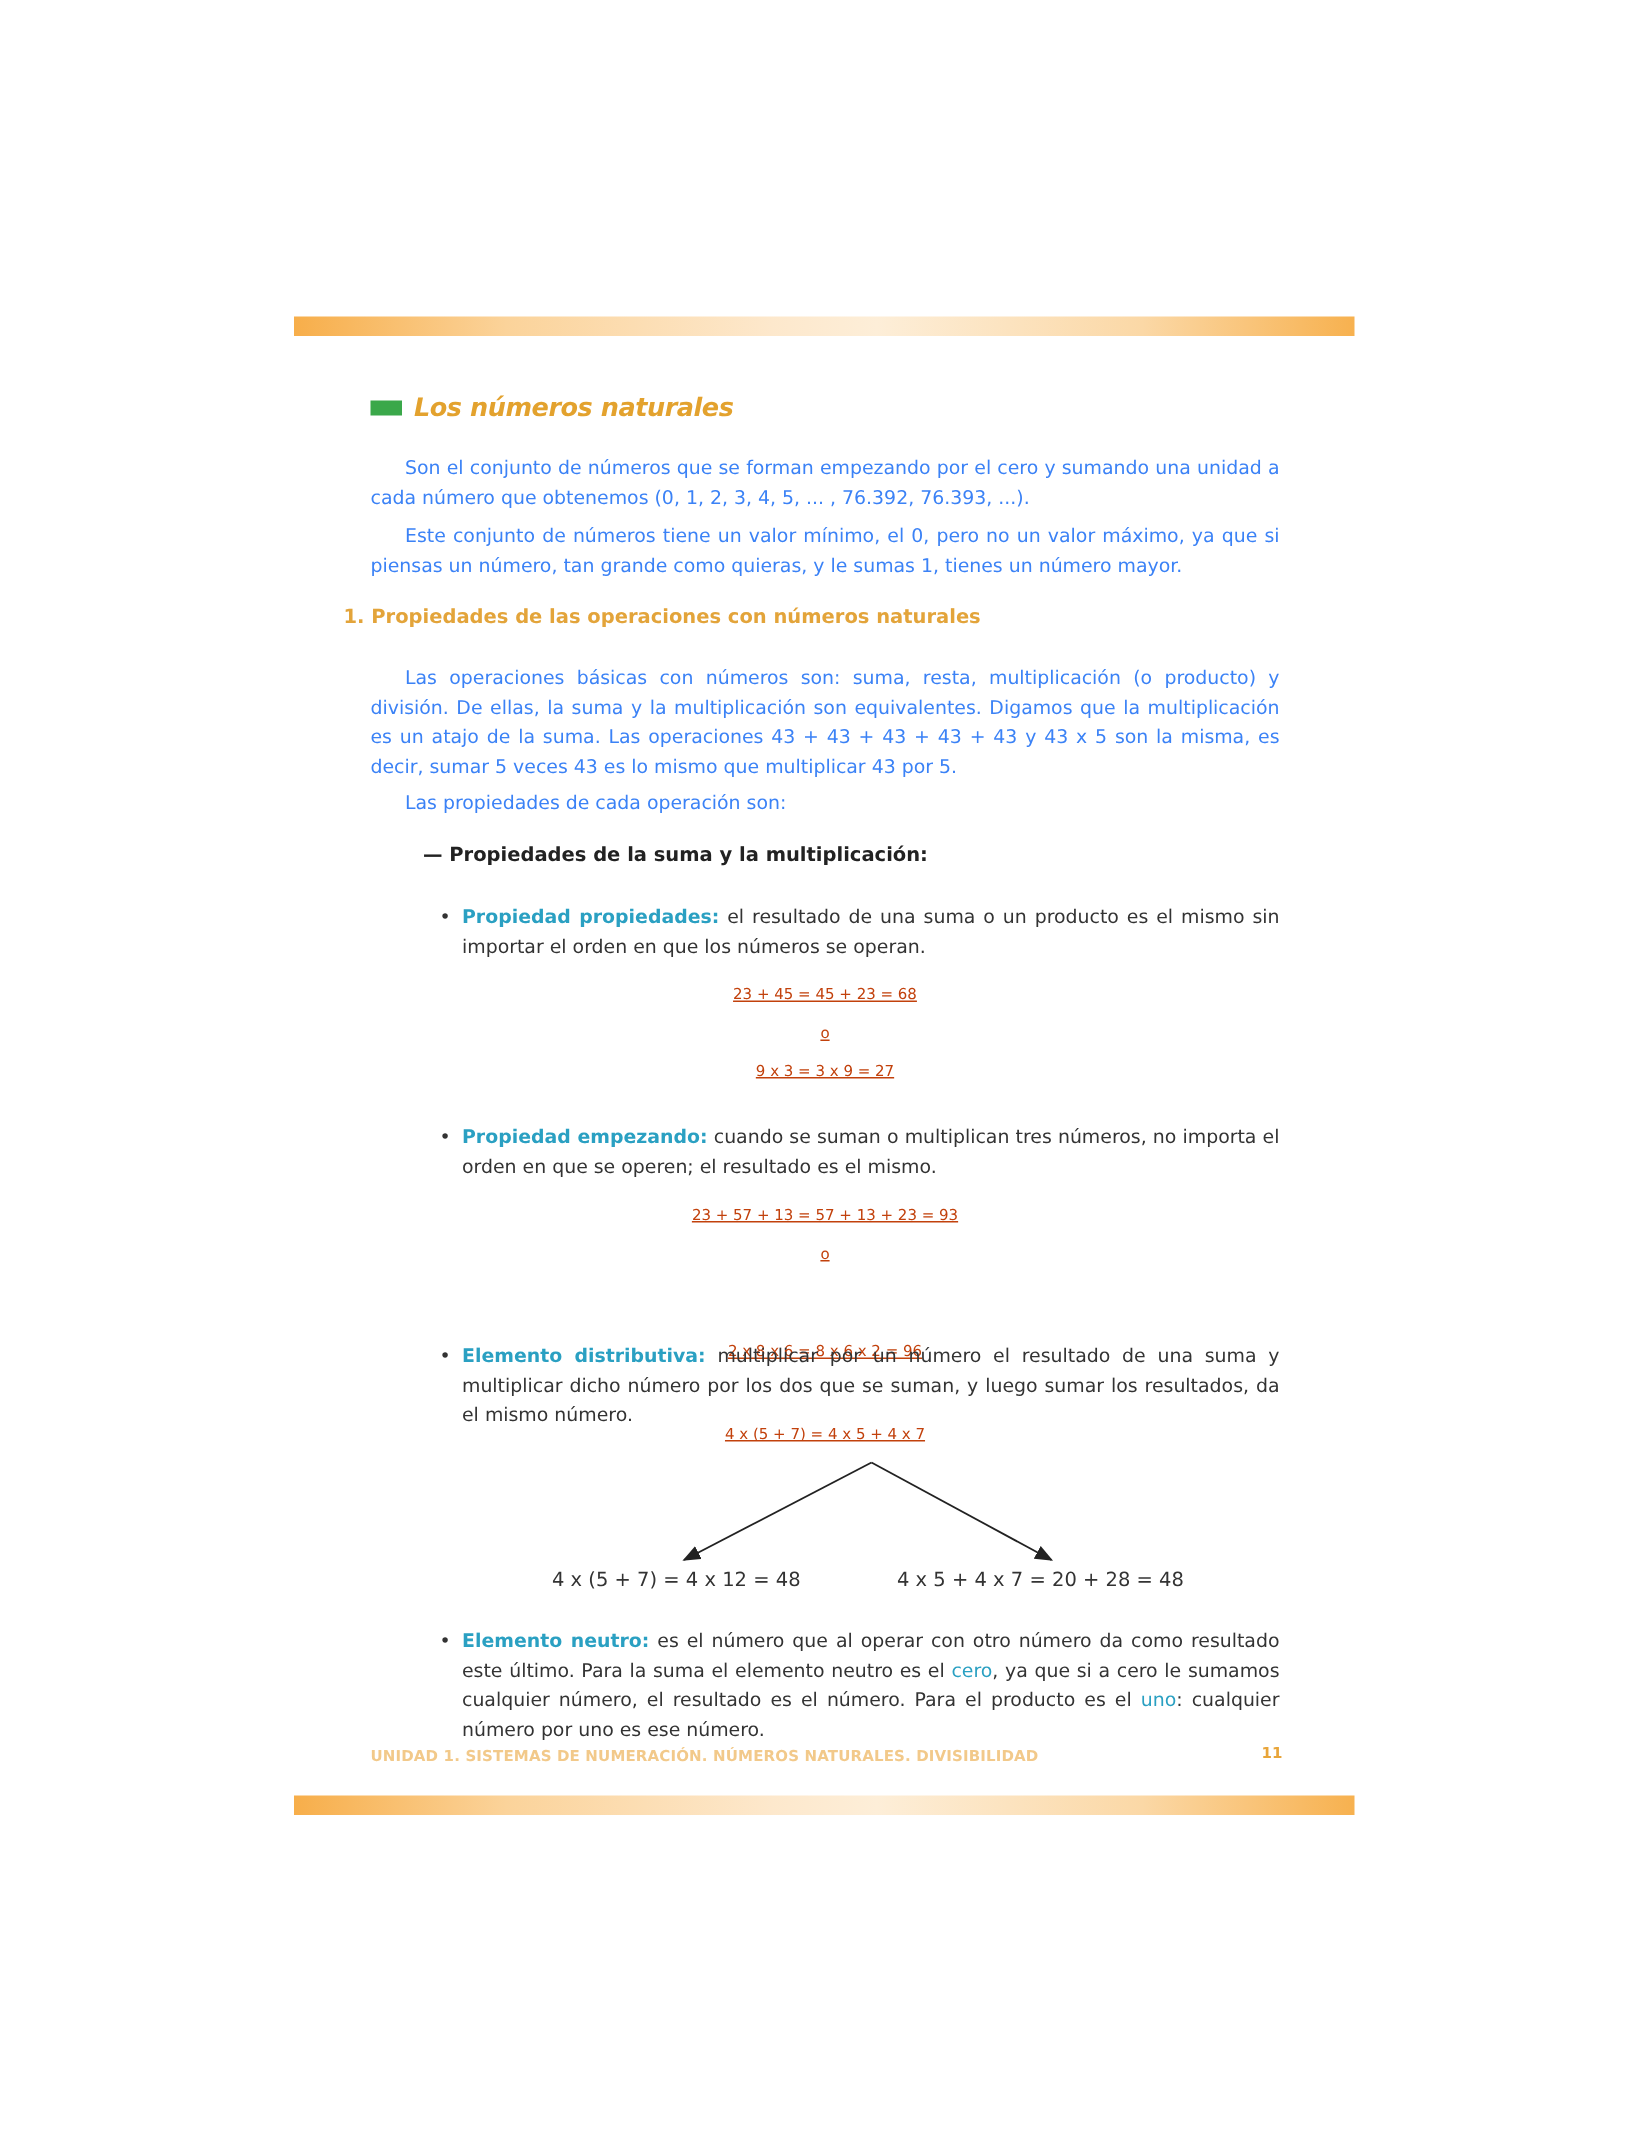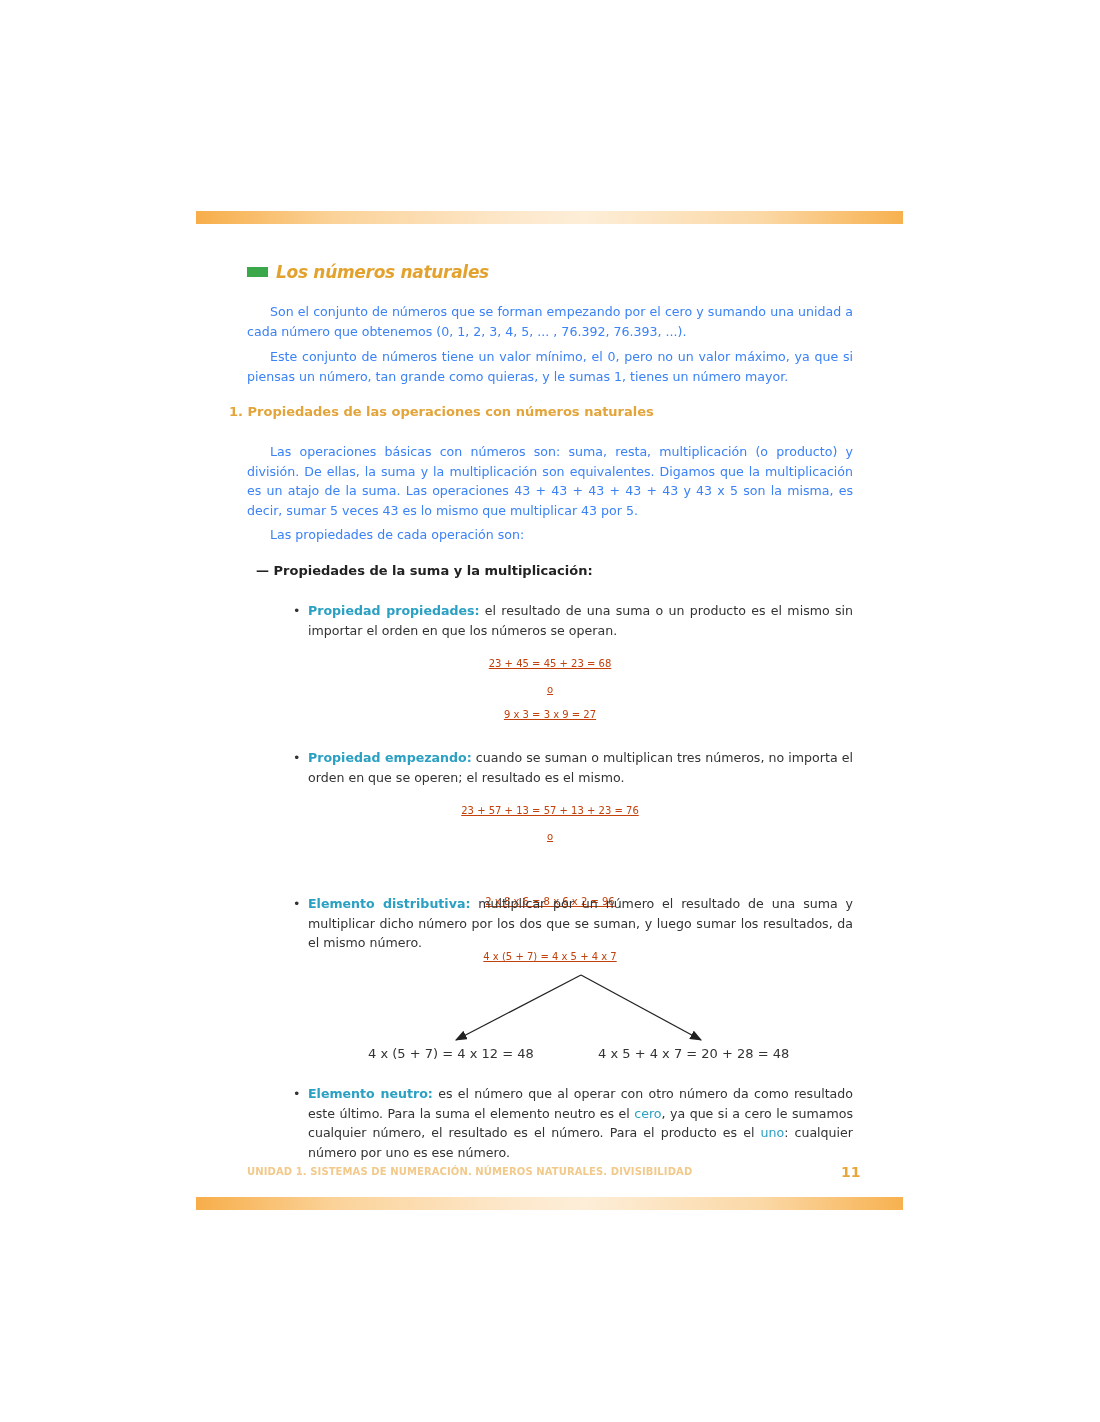--- a/index.html
+++ b/index.html
@@ -60,21 +60,21 @@
       position: absolute;
       left: 229px;
       top: 404px;
       font-size: 13px;
       font-weight: bold;
       color: #e3a43a;
       margin: 0;
     }
     .sub-heading {
       position: absolute;
-      left: 256px;
+      left: 282px;
       top: 563px;
       font-size: 13px;
       font-weight: bold;
       color: #222;
       margin: 0;
     }
     .bullet {
       position: absolute;
       left: 293px;
       width: 560px;
@@ -133,21 +133,21 @@
       top: 1166px;
       font-size: 10px;
       font-weight: bold;
       color: #f2c98a;
       letter-spacing: 0.1px;
     }
     .footer-page {
       position: absolute;
       left: 841px;
       top: 1164px;
-      font-size: 14px;
+      font-size: 10px;
       font-weight: bold;
       color: #e8a53a;
     }
   </style>
 </head>
 <body>
 
 <div class="bar top"></div>
 
 <div class="page-title">
@@ -174,21 +174,21 @@
 <div class="formula shift" style="top:658px;">23 + 45 = 45 + 23 = 68</div>
 <div class="formula shift" style="top:684px;">o</div>
 <div class="formula shift" style="top:709px;">9 x 3 = 3 x 9 = 27</div>
 
 <div class="bullet" style="top:748px;">
   <span class="bullet-dot">•</span>
   <span class="bullet-body">
     <span class="term">Propiedad empezando:</span><span> cuando se suman o multiplican tres números, no importa el orden en que se operen; el resultado es el mismo.</span>
   </span>
 </div>
-<div class="formula shift" style="top:805px;">23 + 57 + 13 = 57 + 13 + 23 = 76</div>
+<div class="formula shift" style="top:805px;">23 + 57 + 13 = 57 + 13 + 23 = 93</div>
 <div class="formula shift" style="top:831px;">o</div>
 <div class="formula shift" style="top:896px;">2 x 8 x 6 = 8 x 6 x 2 = 96</div>
 
 <div class="bullet" style="top:894px;">
   <span class="bullet-dot">•</span>
   <span class="bullet-body">
     <span class="term">Elemento distributiva:</span><span> multiplicar por un número el resultado de una suma y multiplicar dicho número por los dos que se suman, y luego sumar los resultados, da el mismo número.</span>
   </span>
 </div>
 <div class="formula shift" style="top:951px;">4 x (5 + 7) = 4 x 5 + 4 x 7</div>

